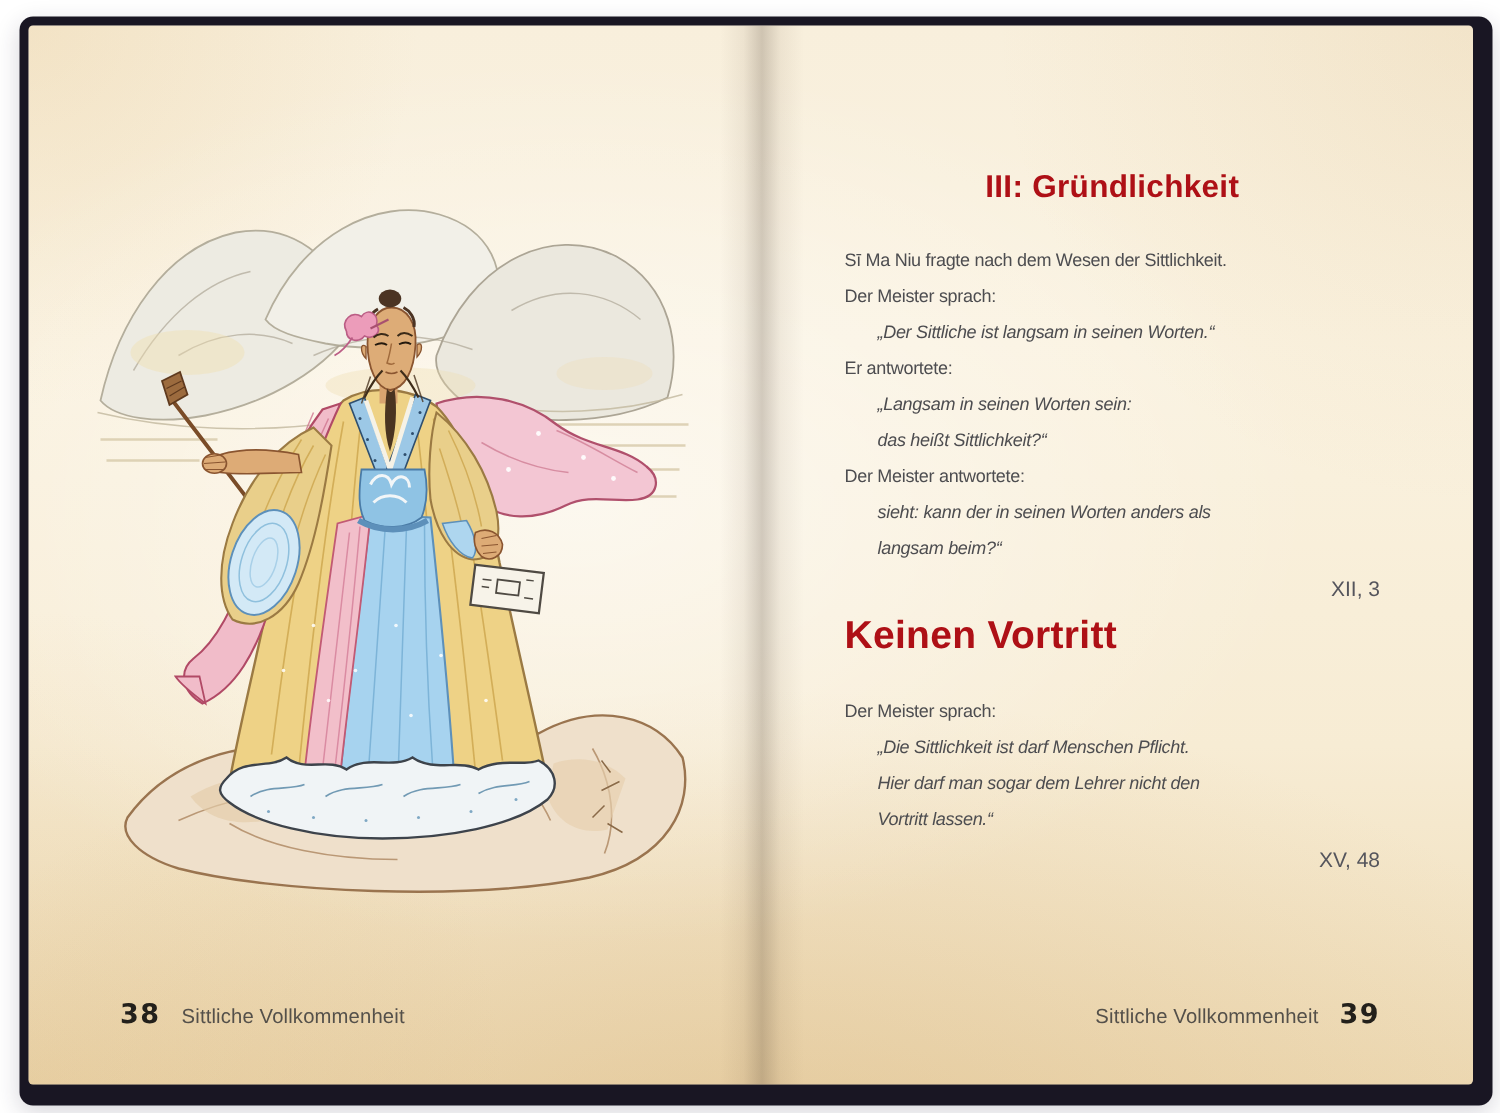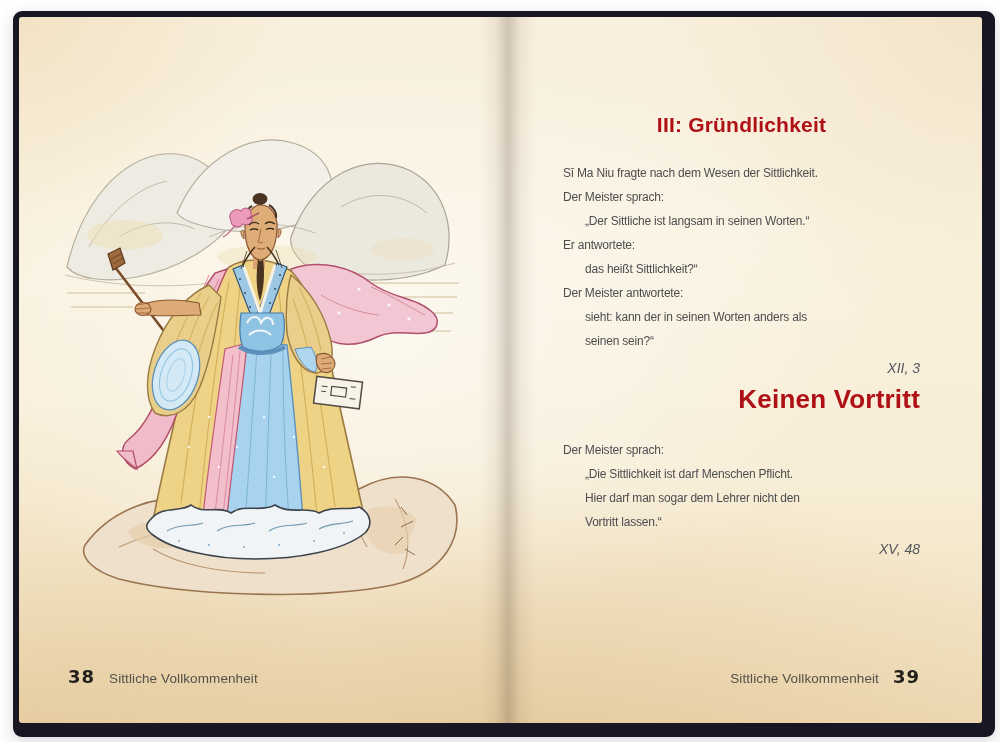--- a/index.html
+++ b/index.html
@@ -26,31 +26,31 @@
                 rgba(60,42,26,0.22) 50%, rgba(88,62,38,0.07) 72%, rgba(88,62,38,0) 100%);}
 
   .page-left{position:absolute;left:0;top:0;width:489px;height:100%;}
   .page-right{position:absolute;left:489px;top:0;width:474px;height:100%;
               padding:0 62px 4px 55px;box-sizing:border-box;color:#4d4d50;}
 
   .illustration{position:absolute;left:40px;top:100px;width:414px;height:524px;}
 
   .section-heading{margin:96px 0 24px;text-align:center;font-size:21px;line-height:24px;
                    font-weight:bold;color:#ae1016;letter-spacing:0.2px;}
-  .section-heading2{margin:8px 0 0;text-align:right;font-size:26px;line-height:30px;
+  .section-heading2{margin:8px 0 0;text-align:left;font-size:26px;line-height:30px;
                     font-weight:bold;color:#ae1016;letter-spacing:0.2px;}
   .text-line{margin:0;font-size:12px;line-height:24px;white-space:nowrap;
              letter-spacing:-0.2px;color:#4d4d50;}
-  .indent{padding-left:22px;}
+  .indent{padding-left:22px;font-style:italic;}
   .sec2-start{margin-top:24px;}
-  .citation{text-align:right;font-size:14px;color:#55555c;margin-top:7px;line-height:16px;font-style:italic;}
+  .citation{text-align:right;font-size:14px;color:#55555c;margin-top:7px;line-height:16px;}
 
   .footer{position:absolute;bottom:36px;display:flex;align-items:baseline;gap:14px;
           font-size:13.5px;color:#54504a;letter-spacing:0.1px;}
-  .footer-left{left:49px;}
+  .footer-left{left:61px;}
   .footer-right{right:62px;}
   .pagenum{font-size:18px;font-weight:bold;color:#23201b;letter-spacing:1px;
            font-family:"DejaVu Sans", sans-serif;}
 </style>
 </head>
 <body>
 
 <div class="book">
   <div class="pages">
 
@@ -187,24 +187,25 @@
       </div>
     </div>
 
     <div class="page-right">
       <h1 class="section-heading">III: Gründlichkeit</h1>
 
       <p class="text-line">Sī Ma Niu fragte nach dem Wesen der Sittlichkeit.</p>
       <p class="text-line">Der Meister sprach:</p>
       <p class="text-line indent">„Der Sittliche ist langsam in seinen Worten.“</p>
       <p class="text-line">Er antwortete:</p>
+      <p class="text-line indent">„Langsam in seinen Worten sein:</p>
       <p class="text-line indent">das heißt Sittlichkeit?“</p>
       <p class="text-line">Der Meister antwortete:</p>
       <p class="text-line indent">sieht: kann der in seinen Worten anders als</p>
-      <p class="text-line indent">seinen sein?“</p>
+      <p class="text-line indent">langsam beim?“</p>
 
       <div class="citation">XII, 3</div>
 
       <h2 class="section-heading2">Keinen Vortritt</h2>
 
       <p class="text-line sec2-start">Der Meister sprach:</p>
       <p class="text-line indent">„Die Sittlichkeit ist darf Menschen Pflicht.</p>
       <p class="text-line indent">Hier darf man sogar dem Lehrer nicht den</p>
       <p class="text-line indent">Vortritt lassen.“</p>
 

